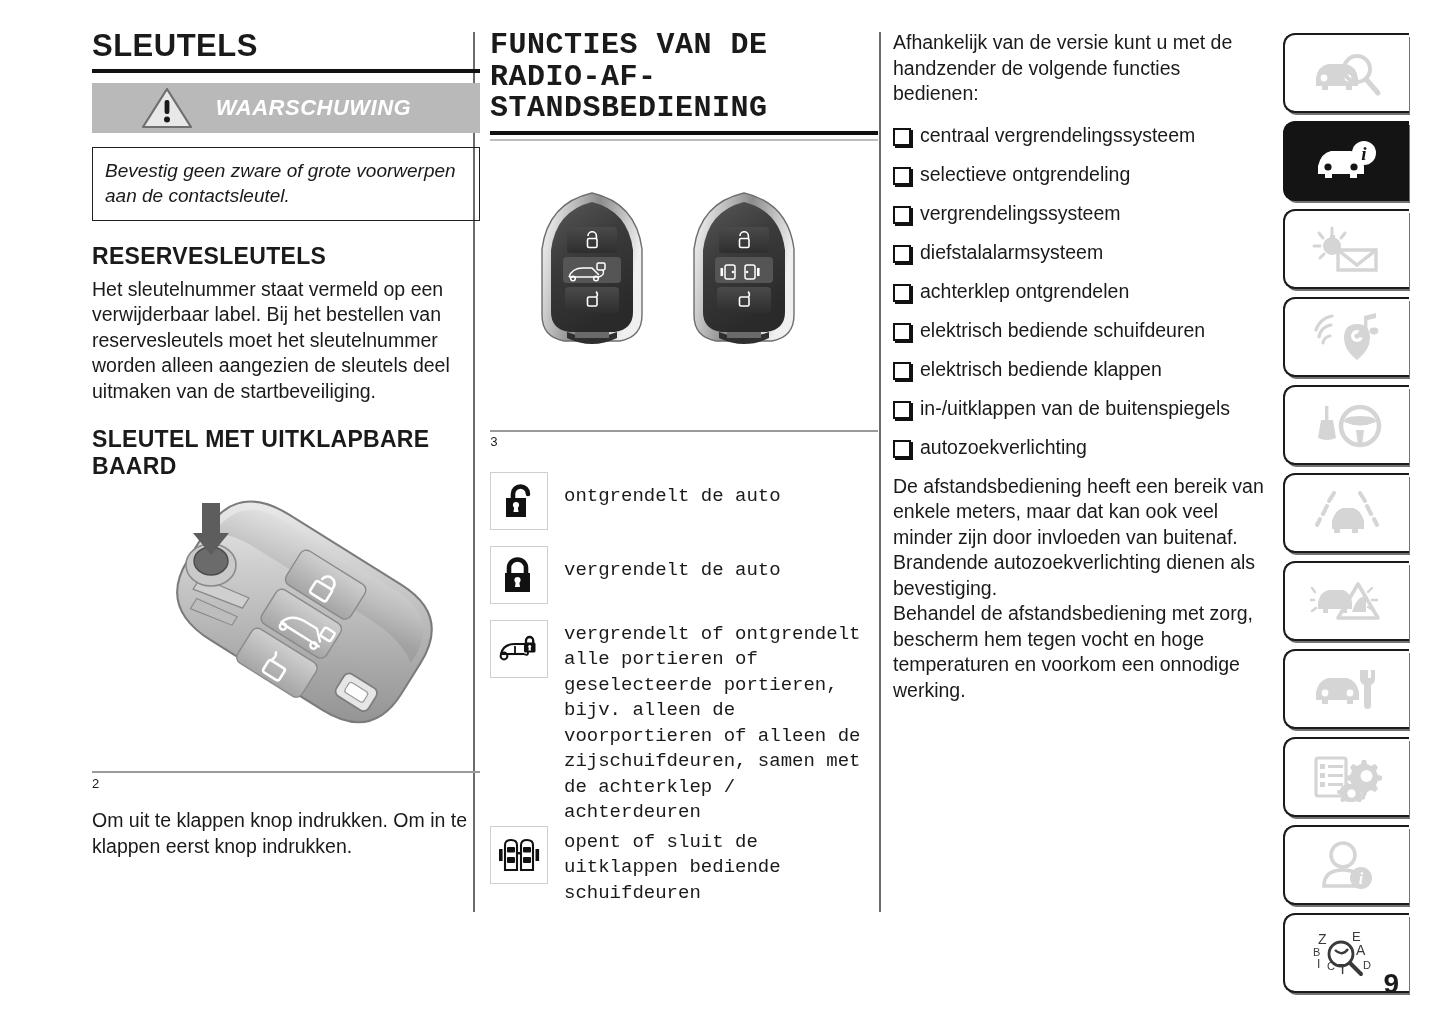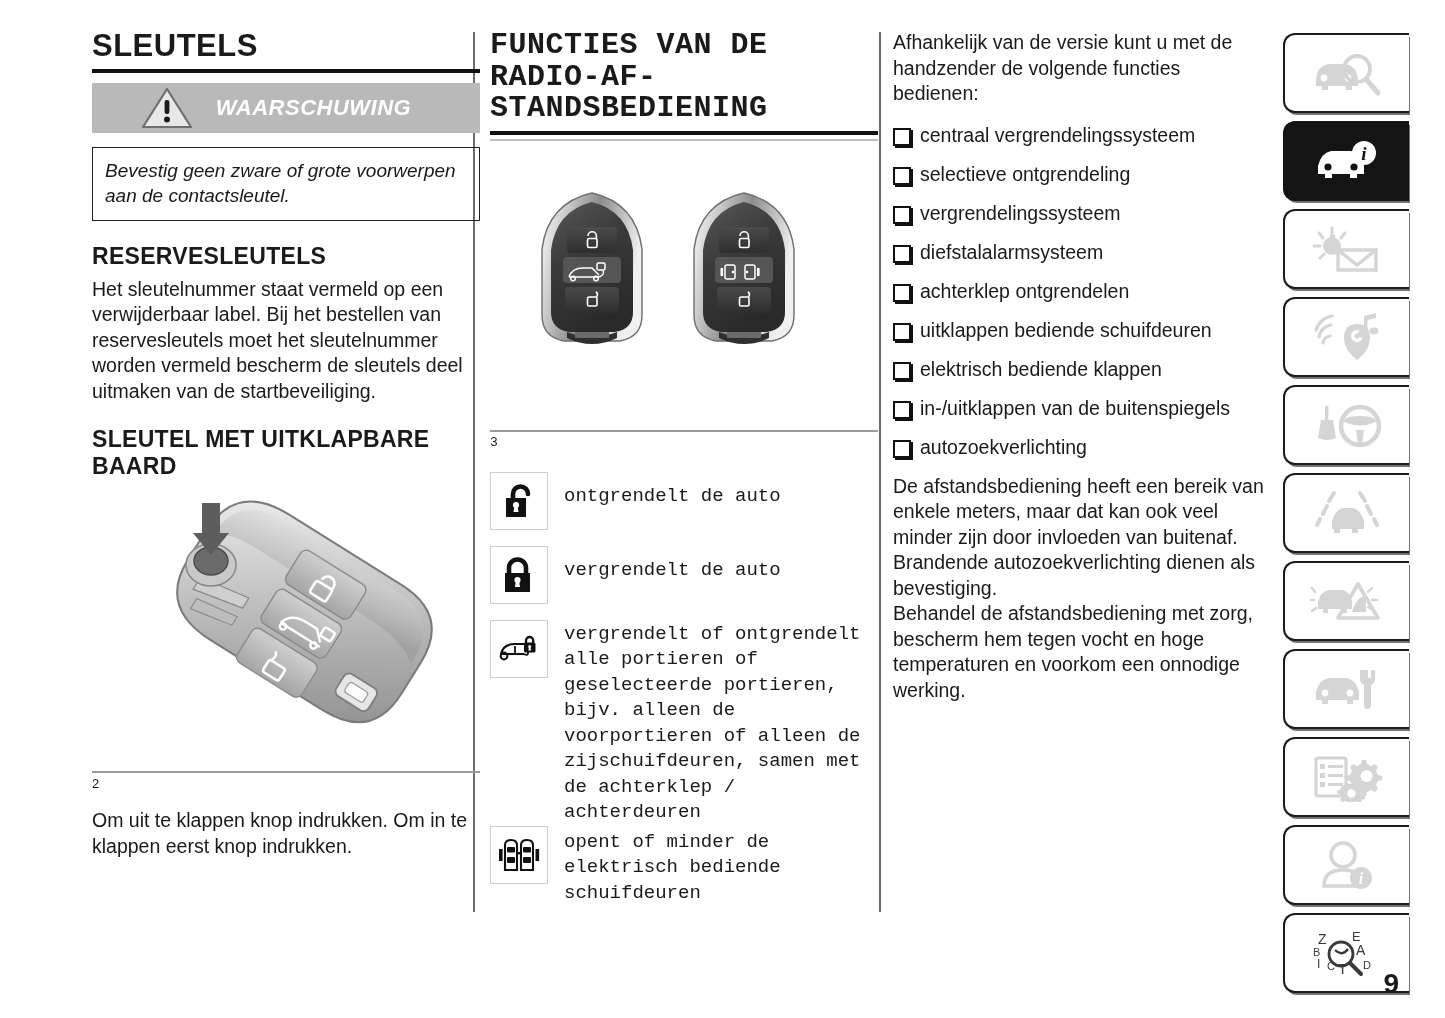--- a/index.html
+++ b/index.html
@@ -121,21 +121,21 @@
         <circle cx="26" cy="33.5" r="3" fill="#1a1a1a"></circle>
       </svg>
       <div class="warn-word">WAARSCHUWING</div>
     </div>
 
     <div class="warn-box">
       <span>Bevestig geen zware of grote voorwerpen aan de contactsleutel.</span>
     </div>
 
     <h2 class="sub-title">RESERVESLEUTELS</h2>
-    <p class="body">Het sleutelnummer staat vermeld op een verwijderbaar label. Bij het bestellen van reservesleutels moet het sleutelnummer worden vermeld bescherm de sleutels deel uitmaken van de startbeveiliging.</p>
+    <p class="body">Het sleutelnummer staat vermeld op een verwijderbaar label. Bij het bestellen van reservesleutels moet het sleutelnummer worden alleen aangezien de sleutels deel uitmaken van de startbeveiliging.</p>
 
     <h2 class="sub-title">SLEUTEL MET UITKLAPBARE BAARD</h2>
 
     <div class="figure">
       <svg width="360" height="268" viewBox="0 0 360 268">
         <defs>
           <linearGradient id="keyBody" x1="0" y1="0" x2="1" y2="1">
             <stop offset="0%" stop-color="#f2f2f2"></stop>
             <stop offset="35%" stop-color="#cccccc"></stop>
             <stop offset="70%" stop-color="#a9a9a9"></stop>
@@ -337,21 +337,21 @@
               <path d="M9 9 q0 -5 6 -5 q6 0 6 5 l0 25 l-12 0 z"></path>
               <path d="M25 9 q0 -5 6 -5 q6 0 6 5 l0 25 l-12 0 z"></path>
             </g>
             <rect x="11" y="11" width="8" height="5.5" rx="1" fill="#111"></rect>
             <rect x="11" y="21" width="8" height="6" rx="1" fill="#111"></rect>
             <rect x="27" y="11" width="8" height="5.5" rx="1" fill="#111"></rect>
             <rect x="27" y="21" width="8" height="6" rx="1" fill="#111"></rect>
             <rect x="20.4" y="16" width="5" height="2.4" fill="#111"></rect>
           </svg>
         </div>
-        <div class="legend-text tall" style="padding-top:4px">opent of minder de elektrisch bediende schuifdeuren</div>
+        <div class="legend-text tall" style="padding-top:4px">opent of sluit de uitklappen bediende schuifdeuren</div>
       </div>
 
     </div>
   </div>
 
   <div class="col col-3">
     <p class="body">Afhankelijk van de versie kunt u met de handzender de volgende functies bedienen:</p>
 
     <ul class="sq-list">
       <li>
@@ -369,21 +369,21 @@
       <li>
           <span class="sq-marker"></span>
           <span>diefstalalarmsysteem</span>
         </li>
       <li>
           <span class="sq-marker"></span>
           <span>achterklep ontgrendelen</span>
         </li>
       <li>
           <span class="sq-marker"></span>
-          <span>uitklappen bediende schuifdeuren</span>
+          <span>elektrisch bediende schuifdeuren</span>
         </li>
       <li>
           <span class="sq-marker"></span>
           <span>elektrisch bediende klappen</span>
         </li>
       <li>
           <span class="sq-marker"></span>
           <span>in-/uitklappen van de buitenspiegels</span>
         </li>
       <li>

